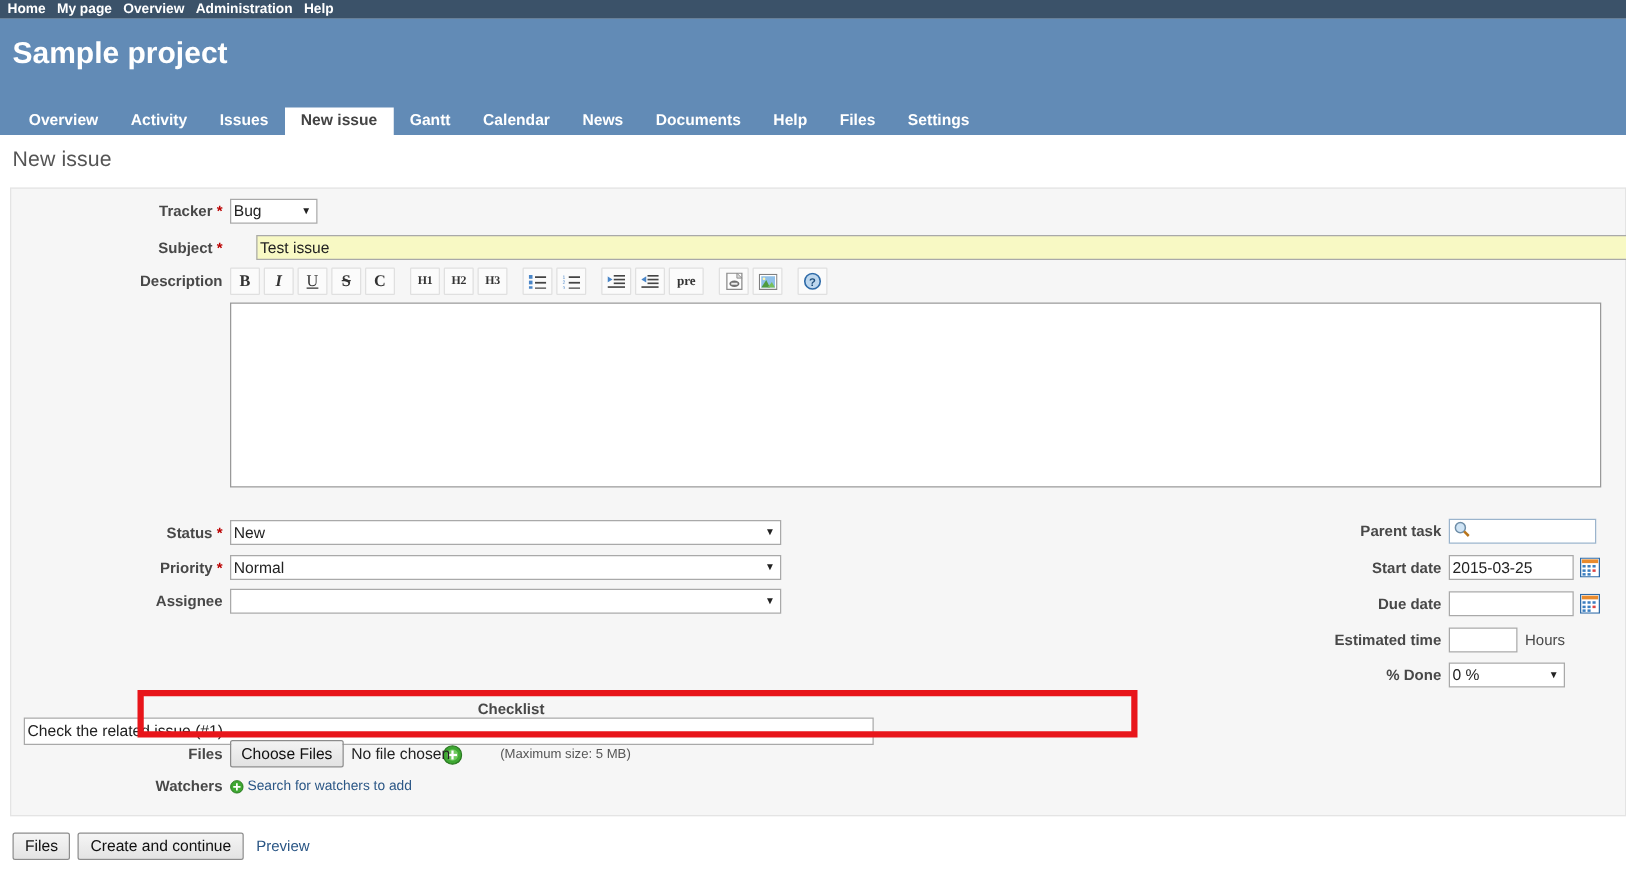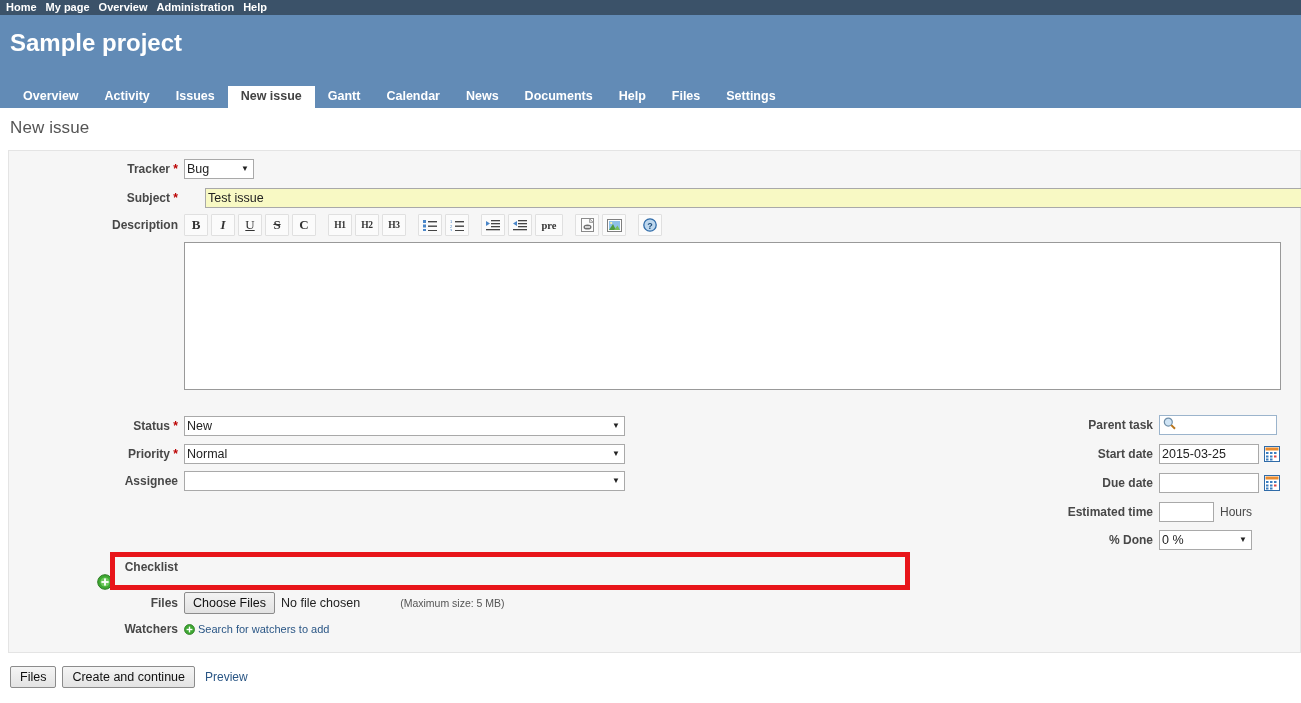--- a/index.html
+++ b/index.html
@@ -533,20 +533,21 @@
       <span class="selwrap">
         <select class="sel" style="width:93px;">
           <option>0 %</option>
         </select>
         <span class="arrow">▼</span>
       </span>
     </div>
 
     <div class="row" style="left:10px; top:409px;flex-direction:column;">
       <label class="fl" style="width:165px;">Checklist</label>
+      <input type="text" class="txt" style="width: 680px; height: 22px;" value="Check the related issue (#1)">
       <span class="add-circle">
         <svg width="16" height="16" viewBox="0 0 16 16" aria-hidden="true">
           <circle cx="8" cy="8" r="7.3" fill="#3ea832" stroke="#2b7a22" stroke-width="1"></circle>
           <circle cx="8" cy="8" r="4.6" fill="#6fc95f"></circle>
           <rect x="7.1" y="4.4" width="1.8" height="7.2" fill="#ffffff"></rect>
           <rect x="4.4" y="7.1" width="7.2" height="1.8" fill="#ffffff"></rect>
         </svg>
       </span>
     </div>
 

